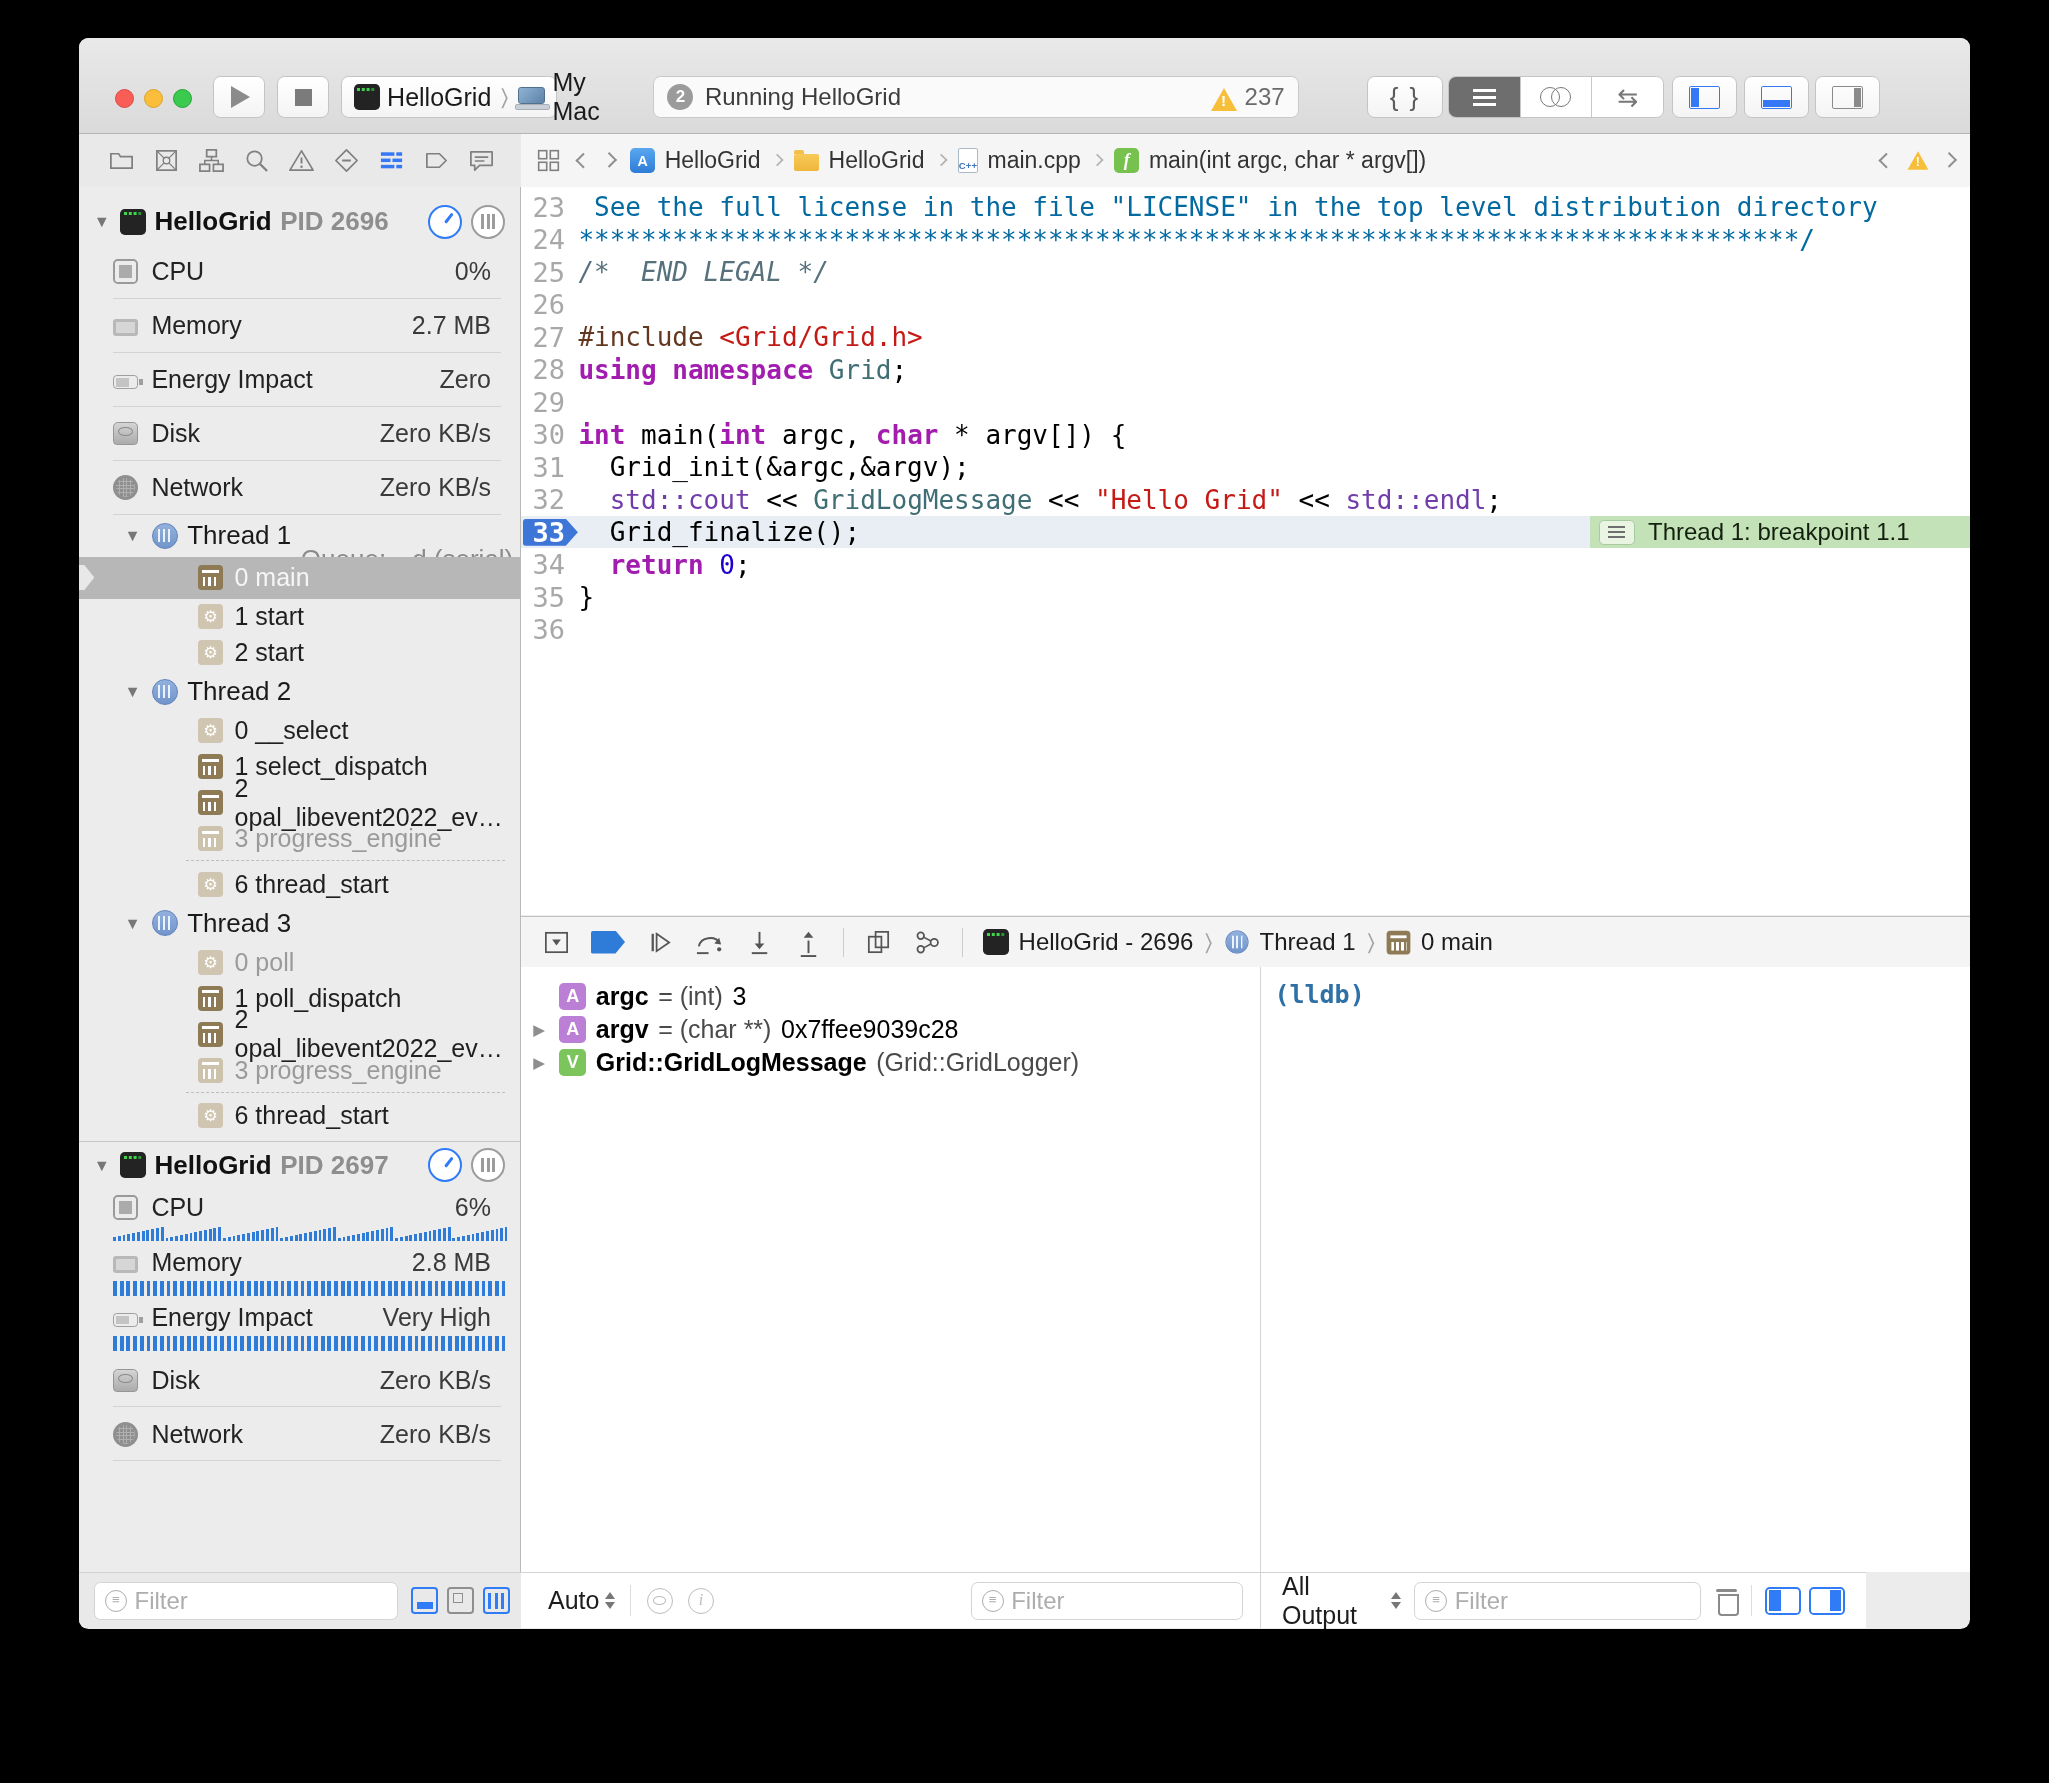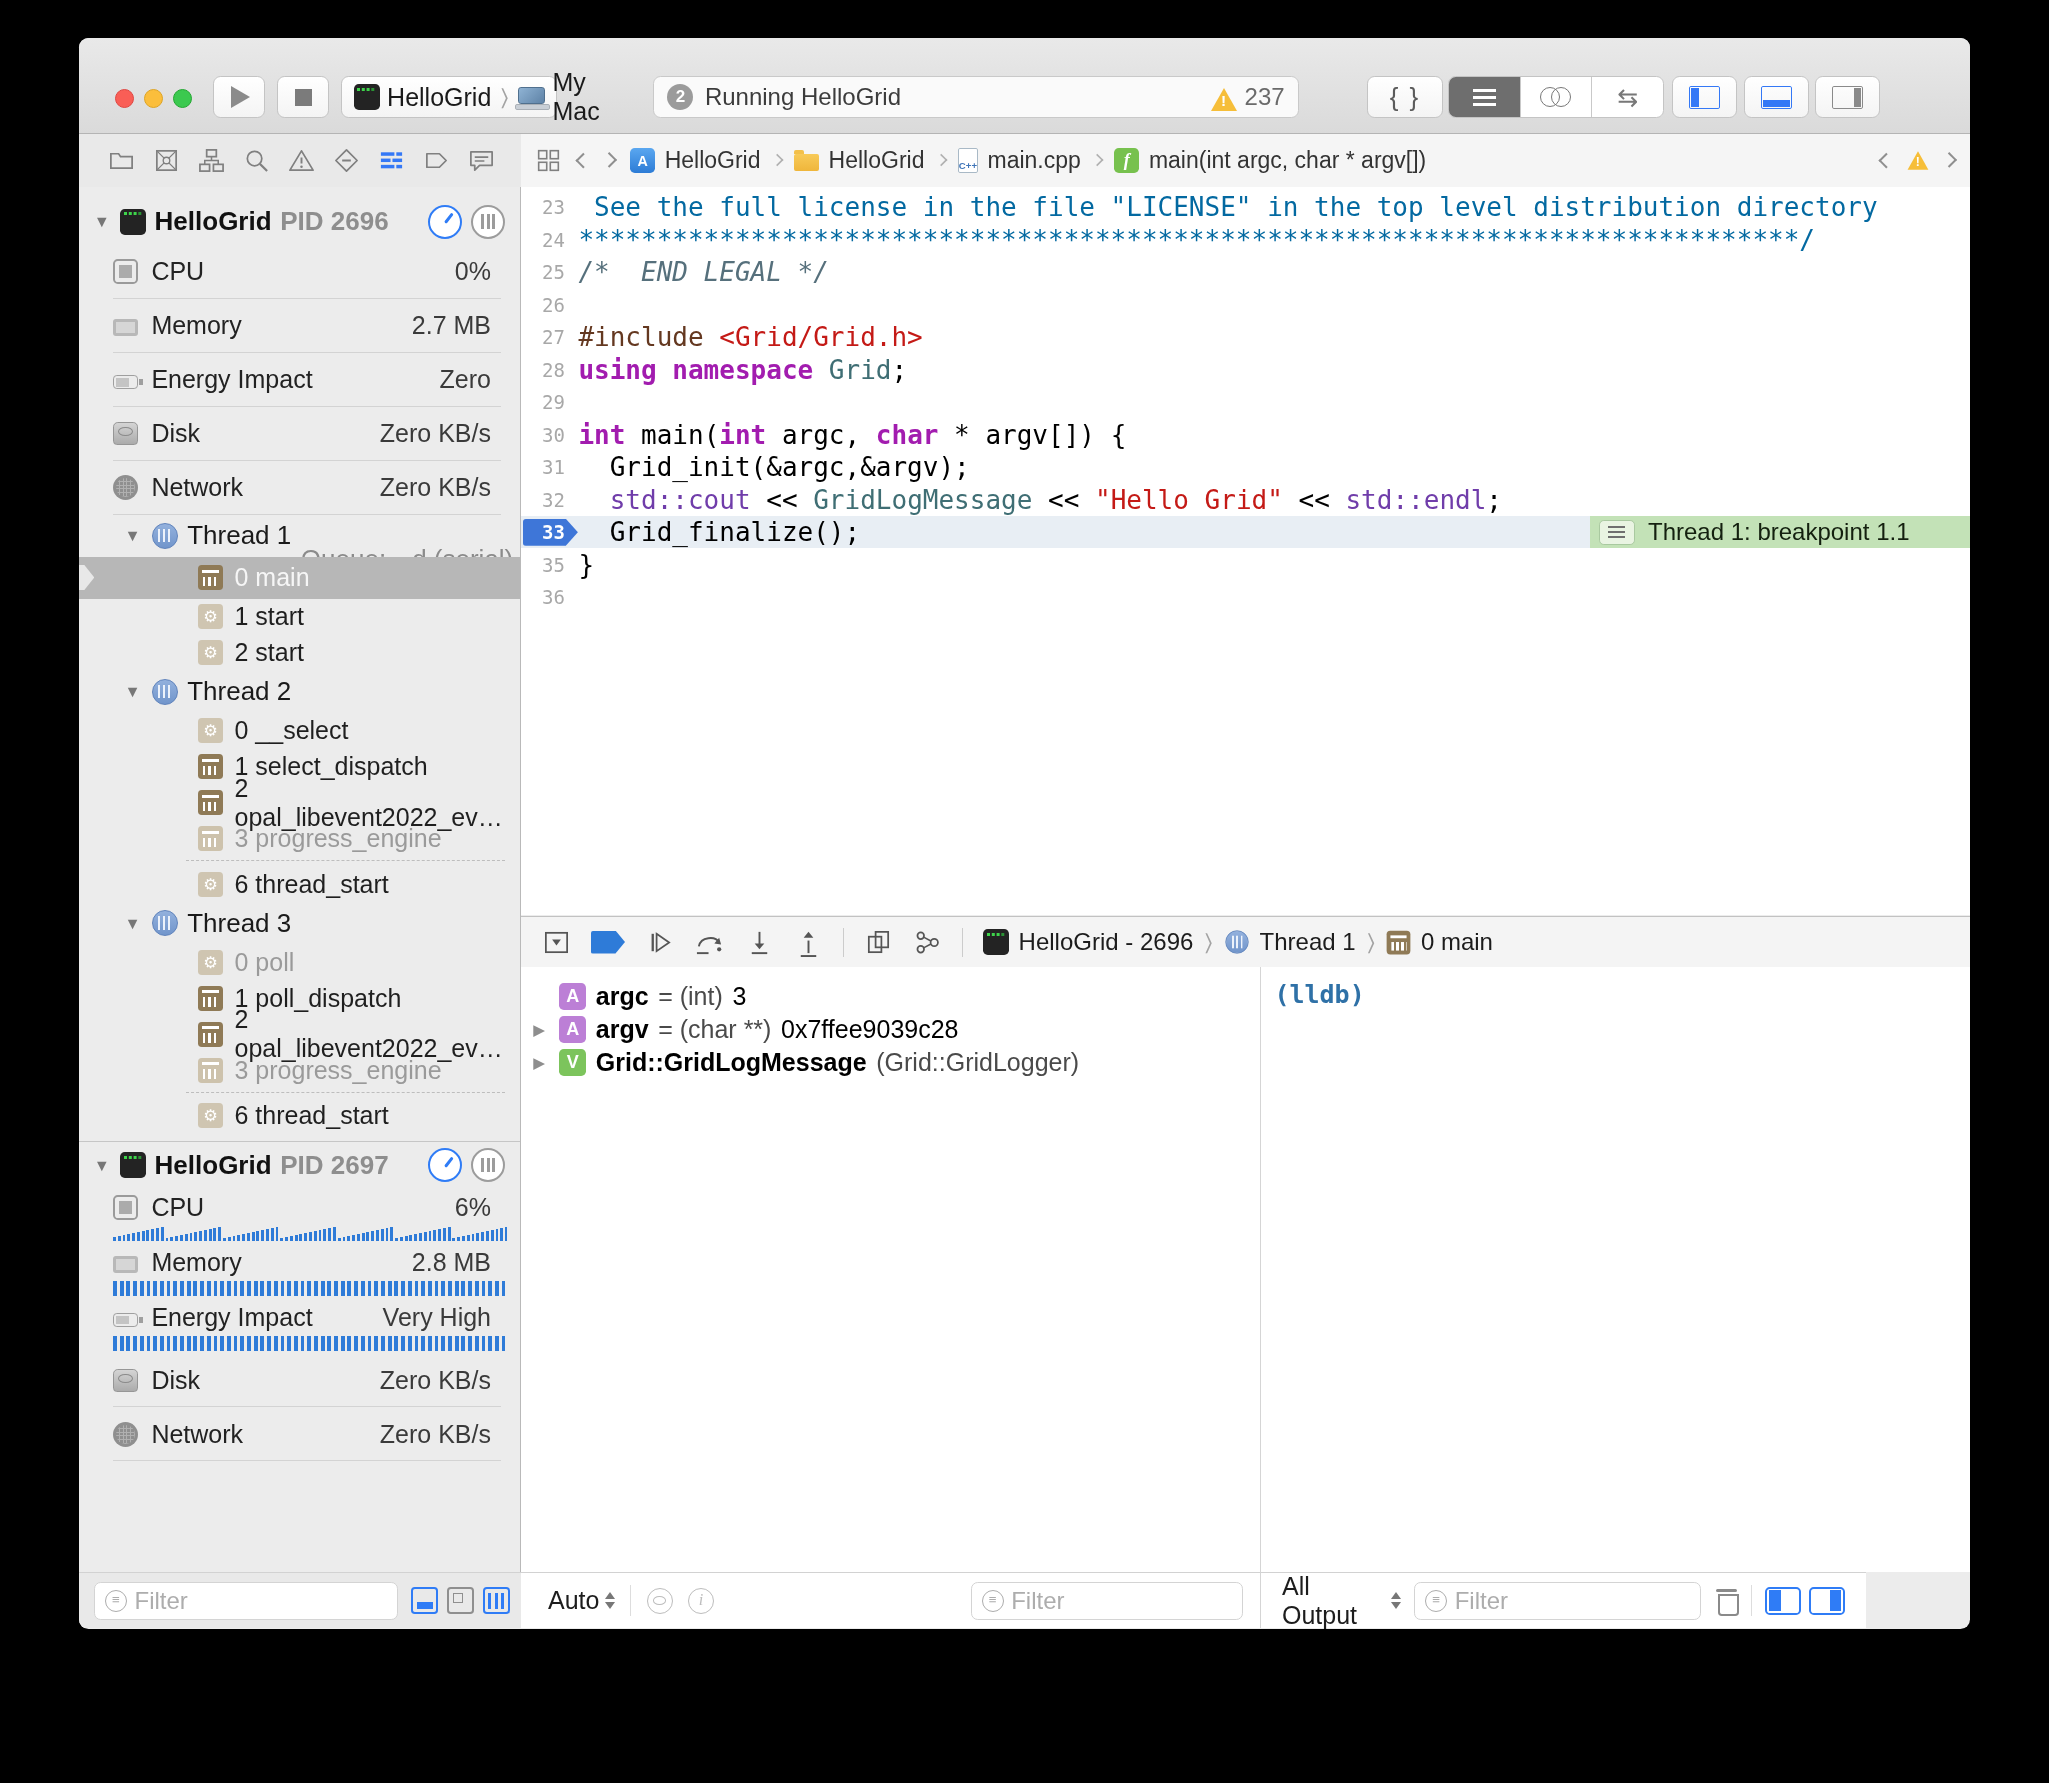--- a/index.html
+++ b/index.html
@@ -107,21 +107,21 @@
   .bldicon.faded{ background:#CDC2AC;}
   .gearicon{ width:25px;height:25px;border-radius:3.8px;background:#CFC5B1; color:#FFF; font-size:16.3px; line-height:25px; text-align:center; flex:none;}
   .dashsep{ height:9.6px; position:relative;}
   .dashsep::after{ content:""; position:absolute; left:107px; right:15.3px; top:3.8px; border-top:1.9px dashed #BDBDBD;}
   .procsep{ border-top:1px solid #C6C6C6; margin:7.6px 0 0 0;}
 
   
   .editor{ position:absolute; left:442px; top:149px; width:1449px; height:728px; background:#FFF; overflow:hidden;}
   .code{ padding-top:3.8px; font-family:"DejaVu Sans Mono",monospace; font-size:26px; }
   .cl{ height:32.5px; display:flex; align-items:center; position:relative; white-space:pre;}
-  .cl .ln{ width:44px; flex:none; text-align:right; color:#A8A8A8; font-size:19px; z-index:2;}
+  .cl .ln{ width:44px; flex:none; text-align:right; color:#A8A8A8; font-size:27px; z-index:2;}
   .cl .ct{ padding-left:13.4px; z-index:2;}
   .cl.bp{ background:#E8EEF4;}
   .cl.bp .ln{ color:#FFF; font-weight:bold;}
   .bpflag{ position:absolute; left:1.9px; top:2.9px; width:55px; height:27px; background:#3E76D8; clip-path:polygon(0 0,78% 0,100% 50%,78% 100%,0 100%); border-radius:2.9px; z-index:1;}
   .bpnote{ position:absolute; right:0; top:0; height:32.5px; width:380px; background:#C3E2B7; display:flex; align-items:center; gap:13.4px; padding-left:8.6px; z-index:3;}
   .bpnote .chip{ width:36px; height:25px; background:#E9F4E2; border:1.4px solid #A9C9A0; border-radius:4.8px; display:flex; align-items:center; justify-content:center;}
   .bpnote .chip i{ width:17px; height:11.5px; background:repeating-linear-gradient(#6F6F6F 0 1.9px, transparent 1.9px 4.8px);}
   .bpnote span{ font-family:"Liberation Sans",sans-serif; font-size:24px; color:#14200F;}
   .tok-com{ color:#0369a1;} .tok-comi{ color:#56707C; font-style:italic;}
   .tok-pp{ color:#643820;} .tok-str{ color:#C41A16;} .tok-kw{ color:#a21caf; font-weight:bold;}
@@ -568,20 +568,21 @@
         <div class="cl"><span class="ln">24</span><span class="ct"><span class="tok-com">******************************************************************************/</span></span></div>
         <div class="cl"><span class="ln">25</span><span class="ct"><span class="tok-comi">/*  END LEGAL */</span></span></div>
         <div class="cl"><span class="ln">26</span><span class="ct"></span></div>
         <div class="cl"><span class="ln">27</span><span class="ct"><span class="tok-pp">#include </span><span class="tok-str">&lt;Grid/Grid.h&gt;</span></span></div>
         <div class="cl"><span class="ln">28</span><span class="ct"><span class="tok-kw">using namespace</span><span class="tok-typ"> Grid</span><span class="tok-pln">;</span></span></div>
         <div class="cl"><span class="ln">29</span><span class="ct"></span></div>
         <div class="cl"><span class="ln">30</span><span class="ct"><span class="tok-kw">int</span><span class="tok-pln"> main(</span><span class="tok-kw">int</span><span class="tok-pln"> argc, </span><span class="tok-kw">char</span><span class="tok-pln"> * argv[]) {</span></span></div>
         <div class="cl"><span class="ln">31</span><span class="ct"><span class="tok-pln">  Grid_init(&amp;argc,&amp;argv);</span></span></div>
         <div class="cl"><span class="ln">32</span><span class="ct"><span class="tok-pln">  </span><span class="tok-std">std::cout</span><span class="tok-pln"> &lt;&lt; </span><span class="tok-typ">GridLogMessage</span><span class="tok-pln"> &lt;&lt; </span><span class="tok-str">"Hello Grid"</span><span class="tok-pln"> &lt;&lt; </span><span class="tok-std">std::endl</span><span class="tok-pln">;</span></span></div>
         <div class="cl bp"><span class="bpflag"></span><span class="ln">33</span><span class="ct"><span class="tok-pln">  Grid_finalize();</span></span><span class="bpnote"><span class="chip"><i></i></span><span>Thread 1: breakpoint 1.1</span></span></div>
+        <div class="cl"><span class="ln">34</span><span class="ct"><span class="tok-pln">  </span><span class="tok-kw">return</span><span class="tok-pln"> </span><span class="tok-num">0</span><span class="tok-pln">;</span></span></div>
         <div class="cl"><span class="ln">35</span><span class="ct"><span class="tok-pln">}</span></span></div>
         <div class="cl"><span class="ln">36</span><span class="ct"></span></div>
       </div>
   </div>
 
   <div class="debugbar">
     <svg width="29" height="29" viewBox="0 0 30 30">
         <rect x="4" y="5" width="22" height="20" fill="none" stroke="#555" stroke-width="1.8"></rect>
         <path d="M10.5 12 h9 l-4.5 6 z" fill="#555"></path>
       </svg>

